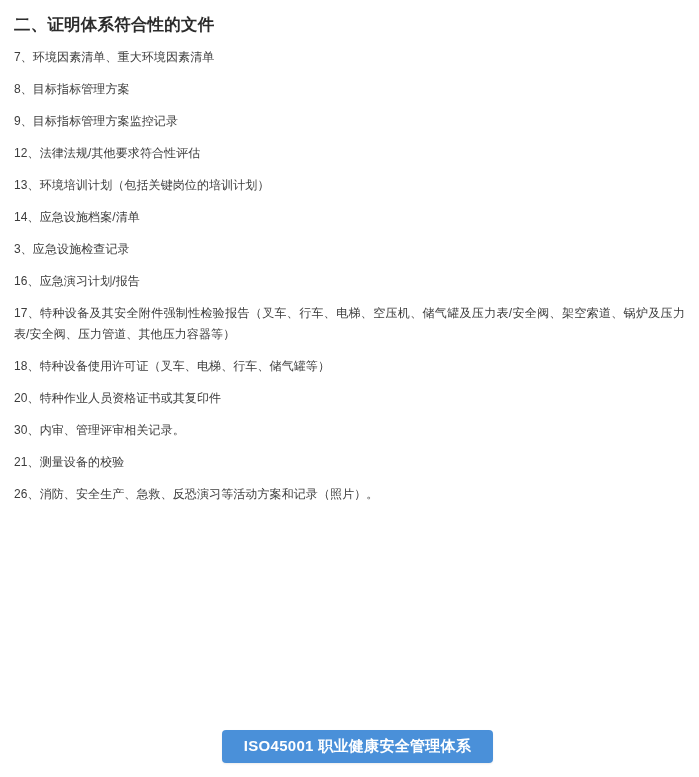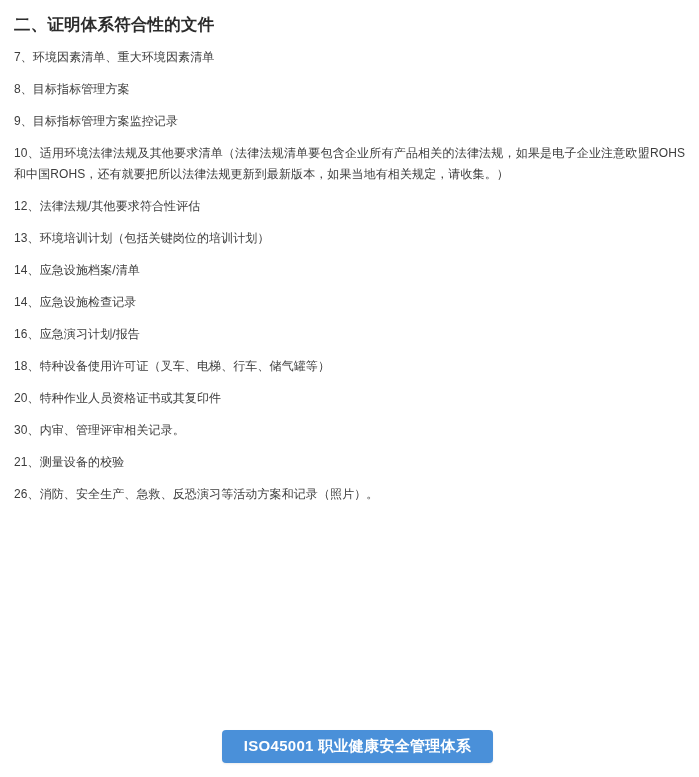--- a/index.html
+++ b/index.html
@@ -71,26 +71,26 @@
 <body>
 
 <div class="page">
 
   <div class="section-title">二、证明体系符合性的文件</div>
 
   <div class="doc-list">
     <p class="doc-item">7、环境因素清单、重大环境因素清单</p>
     <p class="doc-item">8、目标指标管理方案</p>
     <p class="doc-item">9、目标指标管理方案监控记录</p>
-    <p class="doc-item">10、适用环境法律法规及其他要求清单（法律法规清单要包含企业所有产品相关的法律法规，如果是电子企业注意欧盟ROHS和中国ROHS，还有就要把所以法律法规更新到最新版本，如果当地有相关规定，请收集。）</p>
     <p class="doc-item">12、法律法规/其他要求符合性评估</p>
     <p class="doc-item">13、环境培训计划（包括关键岗位的培训计划）</p>
     <p class="doc-item">14、应急设施档案/清单</p>
-    <p class="doc-item">14、应急设施检查记录</p>
+    <p class="doc-item">3、应急设施检查记录</p>
     <p class="doc-item">16、应急演习计划/报告</p>
+    <p class="doc-item">17、特种设备及其安全附件强制性检验报告（叉车、行车、电梯、空压机、储气罐及压力表/安全阀、架空索道、锅炉及压力表/安全阀、压力管道、其他压力容器等）</p>
     <p class="doc-item">18、特种设备使用许可证（叉车、电梯、行车、储气罐等）</p>
     <p class="doc-item">20、特种作业人员资格证书或其复印件</p>
     <p class="doc-item">30、内审、管理评审相关记录。</p>
     <p class="doc-item">21、测量设备的校验</p>
     <p class="doc-item">26、消防、安全生产、急救、反恐演习等活动方案和记录（照片）。</p>
   </div>
 
   <div class="footer-area">
     <span class="badge" style="background: rgb(74, 144, 217);">ISO45001 职业健康安全管理体系</span>
   </div>

